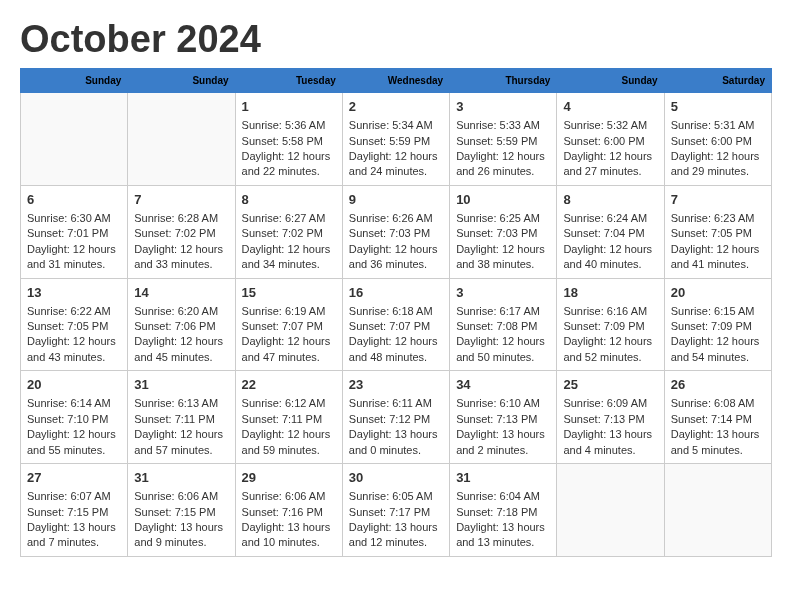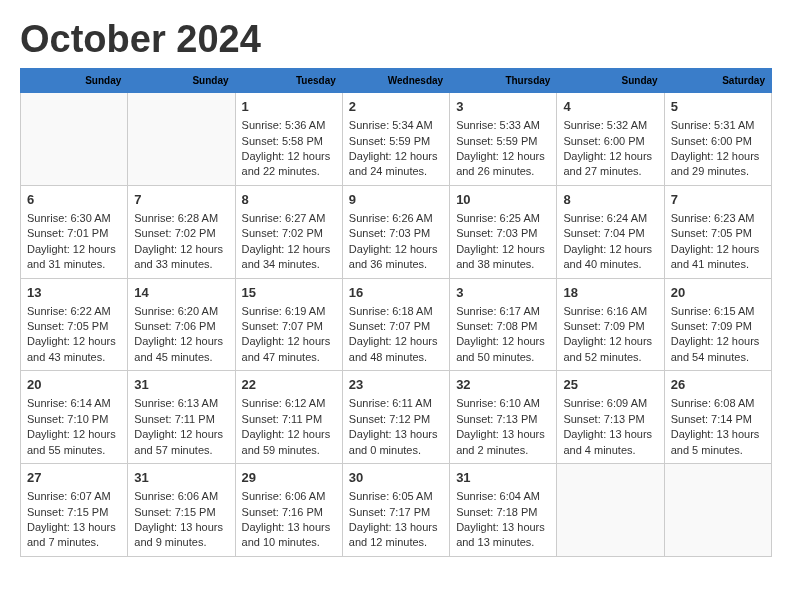--- a/index.html
+++ b/index.html
@@ -205,21 +205,21 @@
         </td>
         <td>
           <span class="day-num">22</span>
           <div class="day-info">Sunrise: 6:12 AM<br>Sunset: 7:11 PM<br>Daylight: 12 hours<br>and 59 minutes.</div>
         </td>
         <td>
           <span class="day-num">23</span>
           <div class="day-info">Sunrise: 6:11 AM<br>Sunset: 7:12 PM<br>Daylight: 13 hours<br>and 0 minutes.</div>
         </td>
         <td>
-          <span class="day-num">32</span>
+          <span class="day-num">34</span>
           <div class="day-info">Sunrise: 6:10 AM<br>Sunset: 7:13 PM<br>Daylight: 13 hours<br>and 2 minutes.</div>
         </td>
         <td>
           <span class="day-num">25</span>
           <div class="day-info">Sunrise: 6:09 AM<br>Sunset: 7:13 PM<br>Daylight: 13 hours<br>and 4 minutes.</div>
         </td>
         <td>
           <span class="day-num">26</span>
           <div class="day-info">Sunrise: 6:08 AM<br>Sunset: 7:14 PM<br>Daylight: 13 hours<br>and 5 minutes.</div>
         </td>

